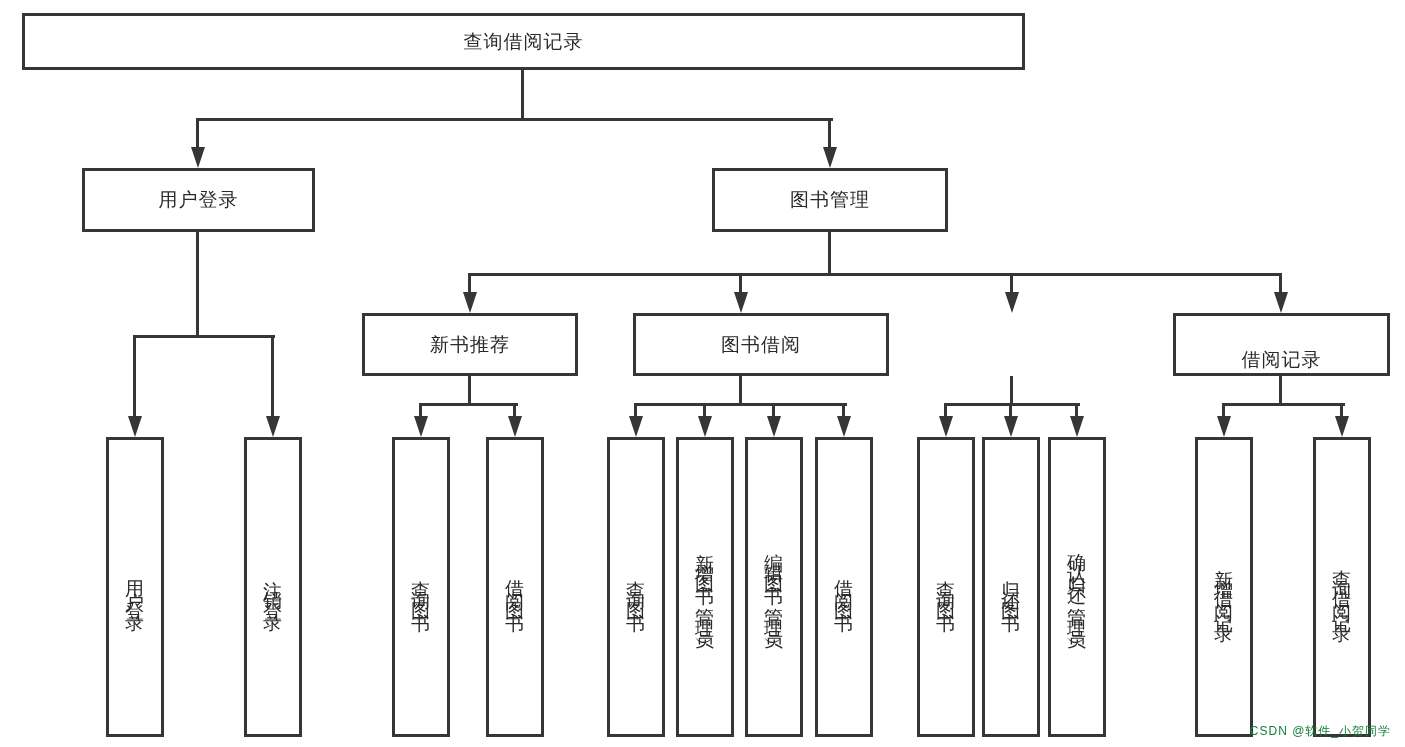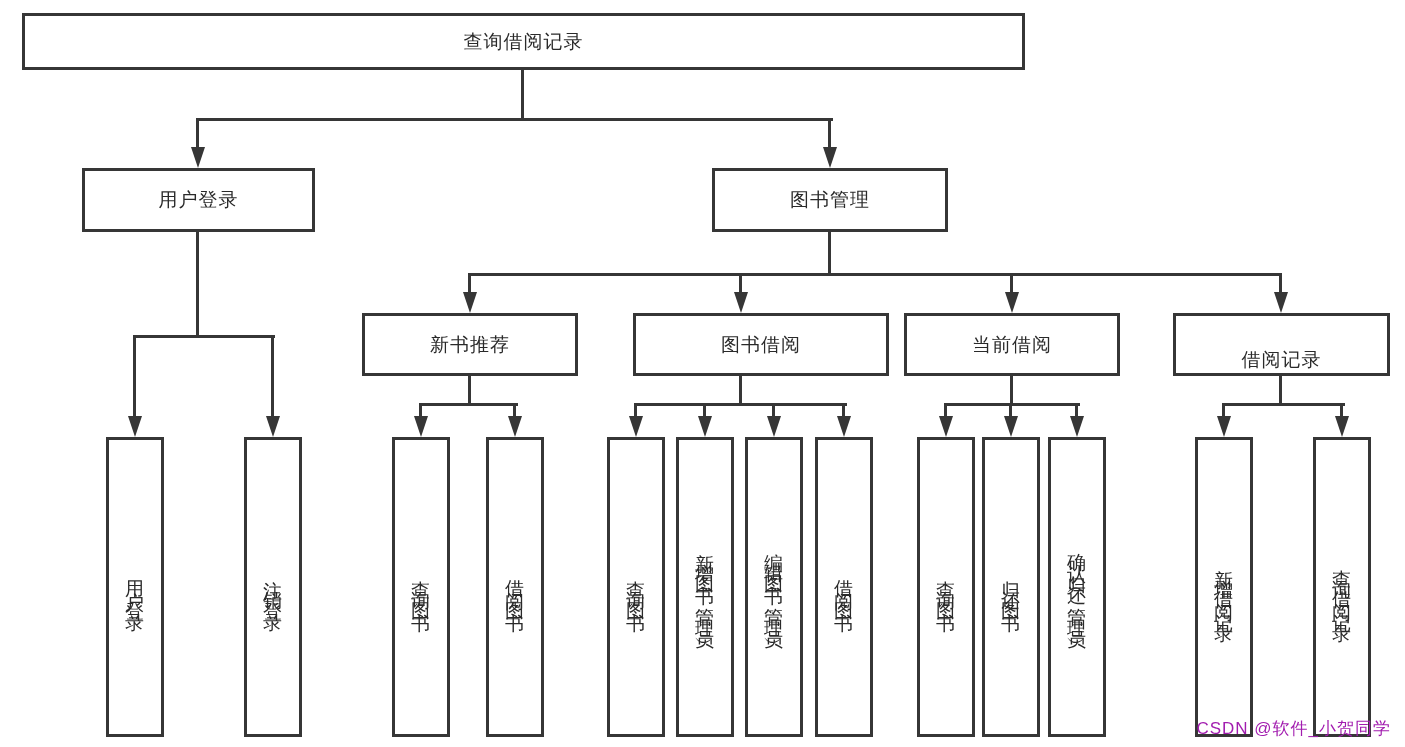--- a/index.html
+++ b/index.html
@@ -65,22 +65,22 @@
     height: 0;
     border-left: 7px solid transparent;
     border-right: 7px solid transparent;
     border-top: 21px solid #363636;
   }
   
   .watermark {
     position: absolute;
     right: 14px;
     bottom: 7px;
-    font-size: 17px;
-    color: #a21caf;
+    font-size: 12px;
+    color: #15803d;
     letter-spacing: 1px;
     white-space: nowrap;
   }
 </style>
 </head>
 <body>
 
 <div class="canvas">
 
   <div class="box" style="left:22px; top:13px; width:1003px; height:57px;">
@@ -92,23 +92,20 @@
   </div>
   <div class="box" style="left:362px; top:313px; width:216px; height:63px;">
     <span class="lbl">新书推荐</span>
   </div>
 
   <div class="box" style="left:712px; top:168px; width:236px; height:64px;">
     <span class="lbl">图书管理</span>
   </div>
   <div class="box" style="left:633px; top:313px; width:256px; height:63px;">
     <span class="lbl">图书借阅</span>
-  </div>
-  <div class="box" style="left:904px; top:313px; width:216px; height:63px;">
-    <span class="lbl">当前借阅</span>
   </div>
   <div class="box" style="left:1173px; top:313px; width:217px; height:63px;align-items:flex-end;">
     <span class="lbl">借阅记录</span>
   </div>
 
   <div class="leaf" style="left:106px;">
     <span class="vlbl">用户登录</span>
   </div>
   <div class="leaf" style="left:244px;">
     <span class="vlbl">注销登录</span>

